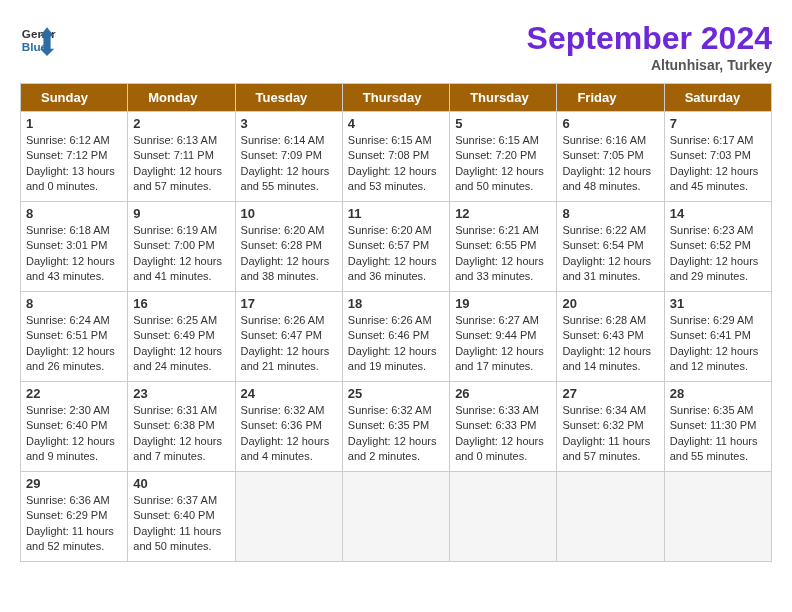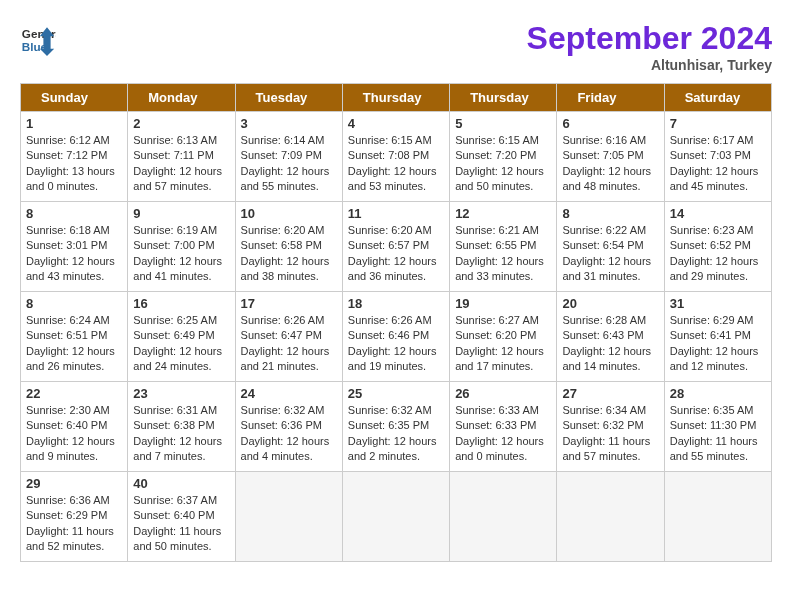--- a/index.html
+++ b/index.html
@@ -168,21 +168,21 @@
         <td>
           <span class="day-num">9</span>
           <div class="day-info">Sunrise: 6:19 AM
 Sunset: 7:00 PM
 Daylight: 12 hours
 and 41 minutes.</div>
         </td>
         <td>
           <span class="day-num">10</span>
           <div class="day-info">Sunrise: 6:20 AM
-Sunset: 6:58 PM
+Sunset: 6:28 PM
 Daylight: 12 hours
 and 38 minutes.</div>
         </td>
         <td>
           <span class="day-num">11</span>
           <div class="day-info">Sunrise: 6:20 AM
 Sunset: 6:57 PM
 Daylight: 12 hours
 and 36 minutes.</div>
         </td>
@@ -233,21 +233,21 @@
         <td>
           <span class="day-num">18</span>
           <div class="day-info">Sunrise: 6:26 AM
 Sunset: 6:46 PM
 Daylight: 12 hours
 and 19 minutes.</div>
         </td>
         <td>
           <span class="day-num">19</span>
           <div class="day-info">Sunrise: 6:27 AM
-Sunset: 6:20 PM
+Sunset: 9:44 PM
 Daylight: 12 hours
 and 17 minutes.</div>
         </td>
         <td>
           <span class="day-num">20</span>
           <div class="day-info">Sunrise: 6:28 AM
 Sunset: 6:43 PM
 Daylight: 12 hours
 and 14 minutes.</div>
         </td>

